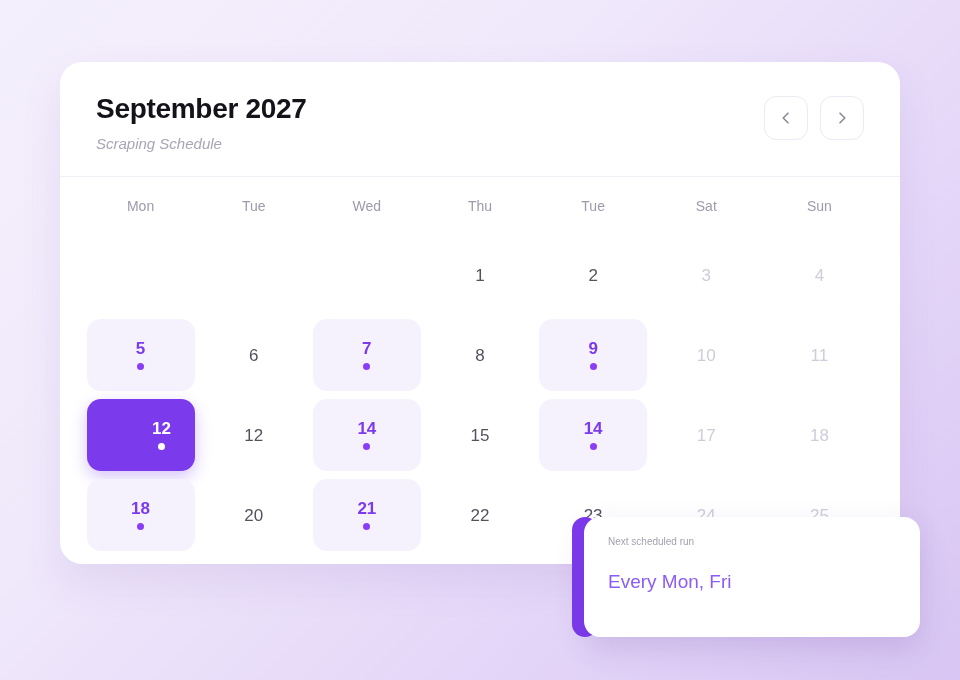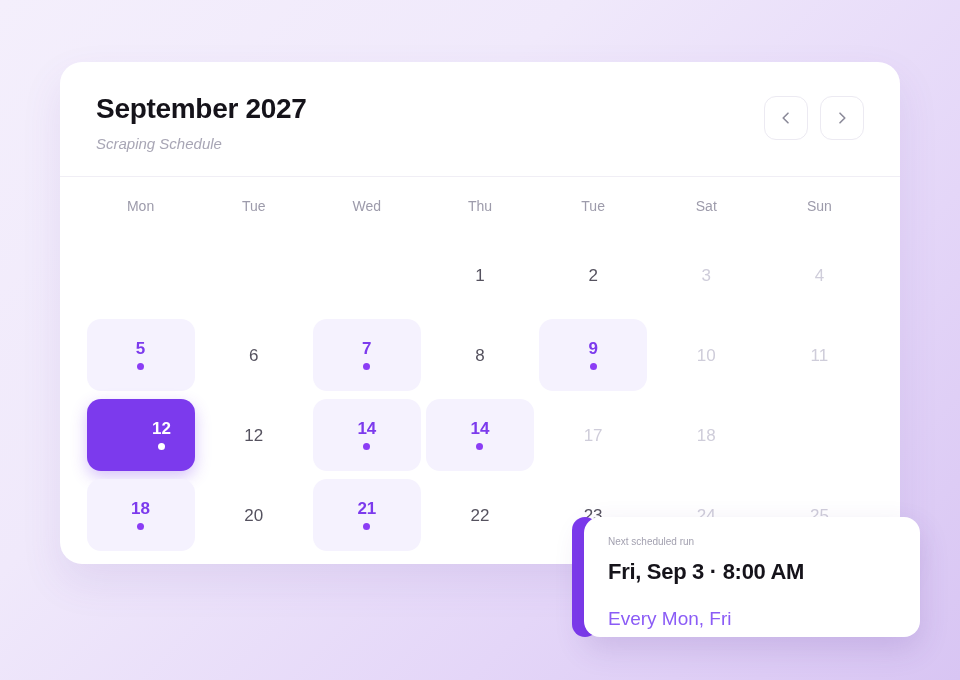--- a/index.html
+++ b/index.html
@@ -327,20 +327,25 @@
             <div class="day-num">12</div>
           </div>
         </div>
         <div class="day-cell">
           <div class="day-inner scheduled">
             <div class="day-num">14</div>
             <div class="day-dot"></div>
           </div>
         </div>
         <div class="day-cell">
+          <div class="day-inner normal">
+            <div class="day-num">15</div>
+          </div>
+        </div>
+        <div class="day-cell">
           <div class="day-inner scheduled">
             <div class="day-num">14</div>
             <div class="day-dot"></div>
           </div>
         </div>
         <div class="day-cell">
           <div class="day-inner muted">
             <div class="day-num">17</div>
           </div>
         </div>
@@ -390,16 +395,15 @@
         </div>
       </div>
     </div>
 
 </div>
 
 <div class="callout-wrap">
   <div class="callout-accent"></div>
   <div class="callout-card">
     <div class="callout-label">Next scheduled run</div>
-    <div class="callout-main">Fri, Sep 3 · 8:00 AM</div>
     <div class="callout-sub">Every Mon, Fri</div>
   </div>
 </div>
 
 </body></html>

